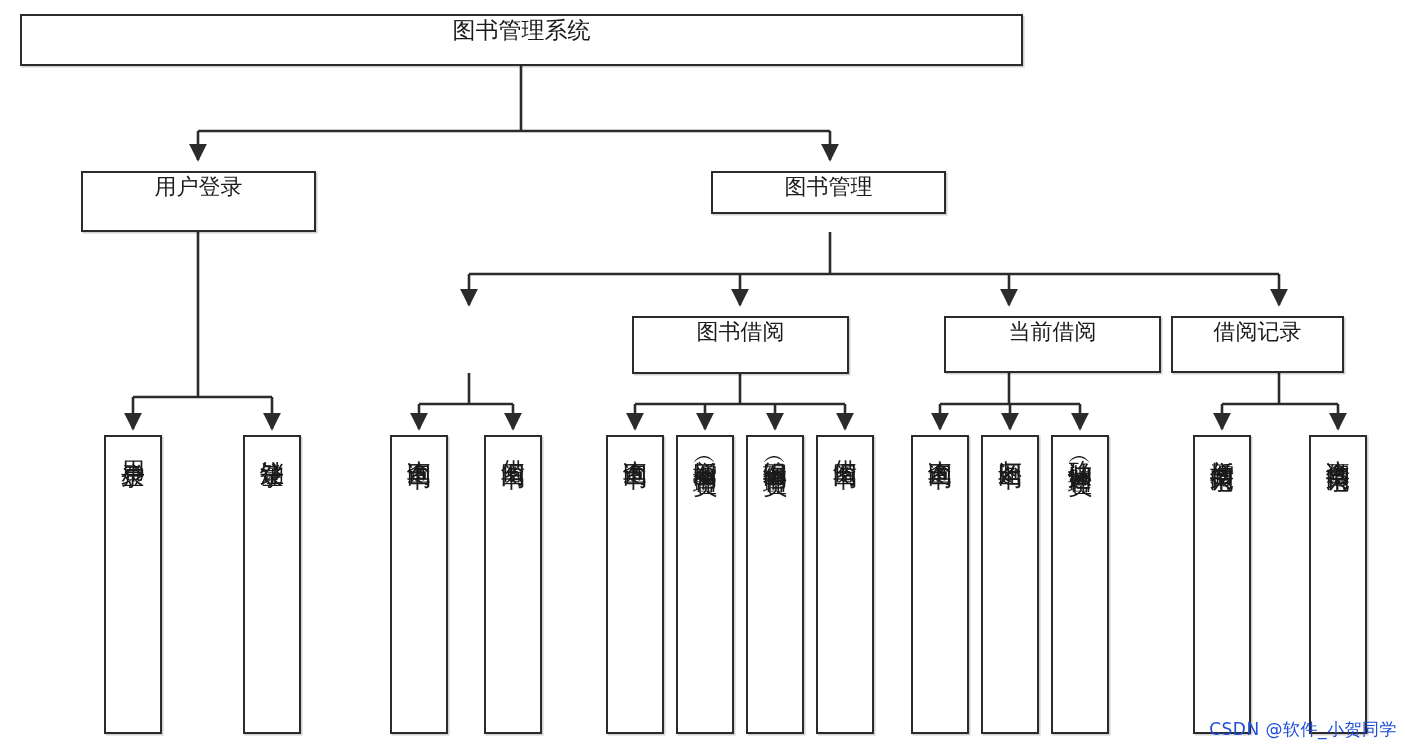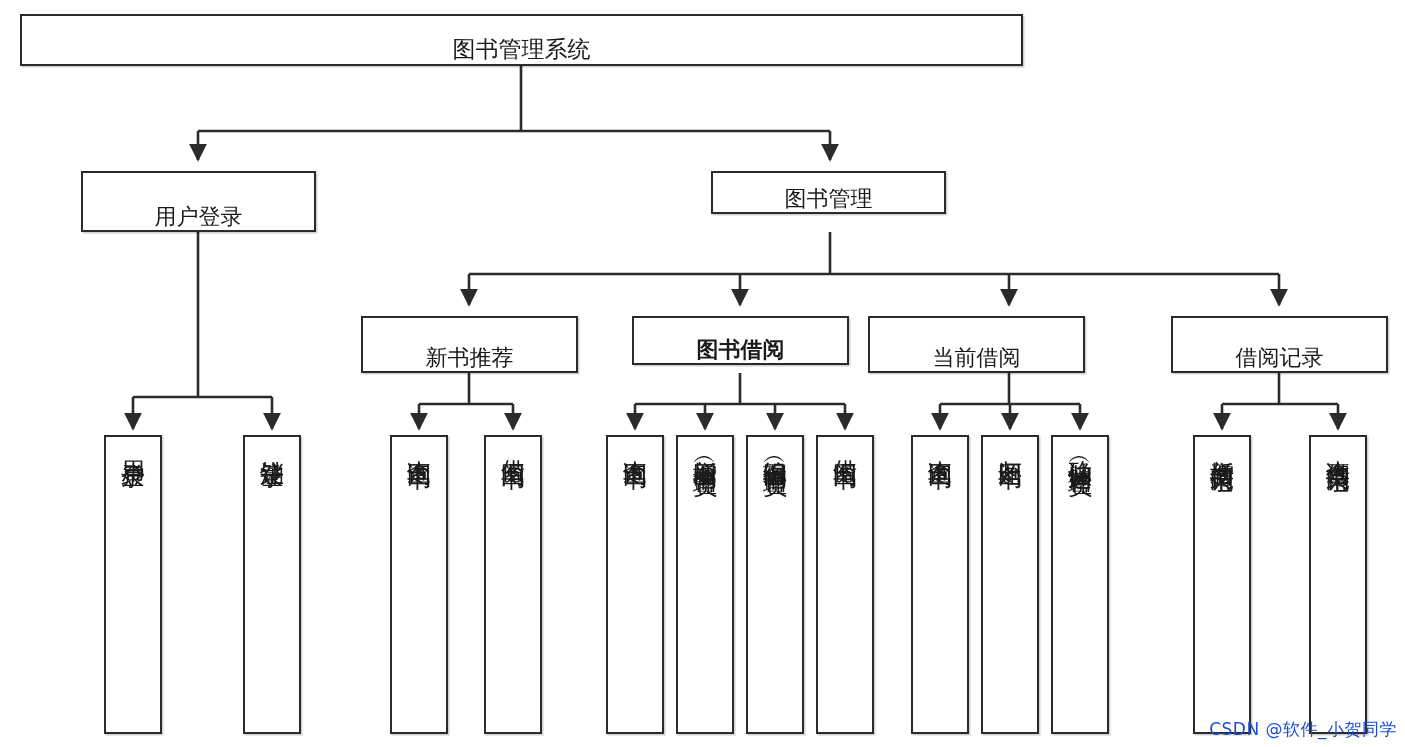--- a/index.html
+++ b/index.html
@@ -25,21 +25,21 @@
     width: 1405px;
     height: 747px;
     pointer-events: none;
   }
   .node {
     position: absolute;
     box-sizing: border-box;
     background: #ffffff;
     border: 2px solid #2b2b2b;
     display: flex;
-    align-items: flex-end;
+    align-items: flex-start;
     justify-content: center;
     box-shadow: 1.5px 1.5px 0 rgba(0,0,0,0.18);
   }
   .node .label {
     color: #1a1a1a;
     text-align: center;
     line-height: 1.25;
     white-space: nowrap;
   }
   
@@ -134,30 +134,27 @@
     <span class="label">图书管理系统</span>
   </div>
 
   <div class="node horiz" style="left:81px; top:171px; width:235px; height:61px;">
     <span class="label">用户登录</span>
   </div>
   <div class="node horiz" style="left:711px; top:171px; width:235px; height:43px;">
     <span class="label">图书管理</span>
   </div>
 
-  <div class="node horiz" style="left:361px; top:316px; width:217px; height:57px;">
-    <span class="label">新书推荐</span>
-  </div>
-  <div class="node horiz" style="left:632px; top:316px; width:217px; height:49px;font-weight:bold;">
+  <div class="node horiz" style="left:632px; top:316px; width:217px; height:58px;">
     <span class="label">图书借阅</span>
   </div>
-  <div class="node horiz" style="left:868px; top:316px; width:217px; height:57px;">
+  <div class="node horiz" style="left:944px; top:316px; width:217px; height:57px;">
     <span class="label">当前借阅</span>
   </div>
-  <div class="node horiz" style="left:1171px; top:316px; width:217px; height:57px;">
+  <div class="node horiz" style="left:1171px; top:316px; width:173px; height:57px;">
     <span class="label">借阅记录</span>
   </div>
 
   <div class="node vert" style="left:104px; top:435px; width:58px; height:299px;">
     <span class="label">用户登录</span>
   </div>
   <div class="node vert" style="left:243px; top:435px; width:58px; height:299px;">
     <span class="label">注销登录</span>
   </div>
 

